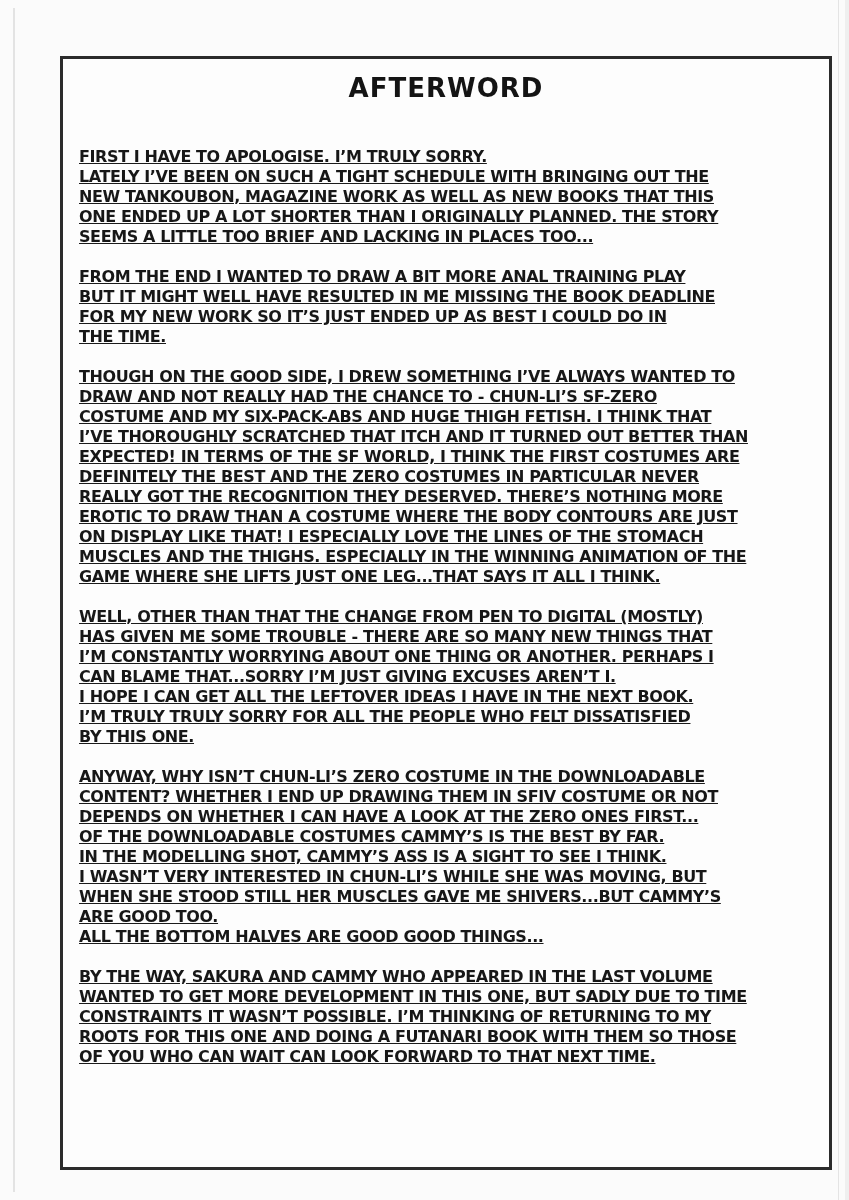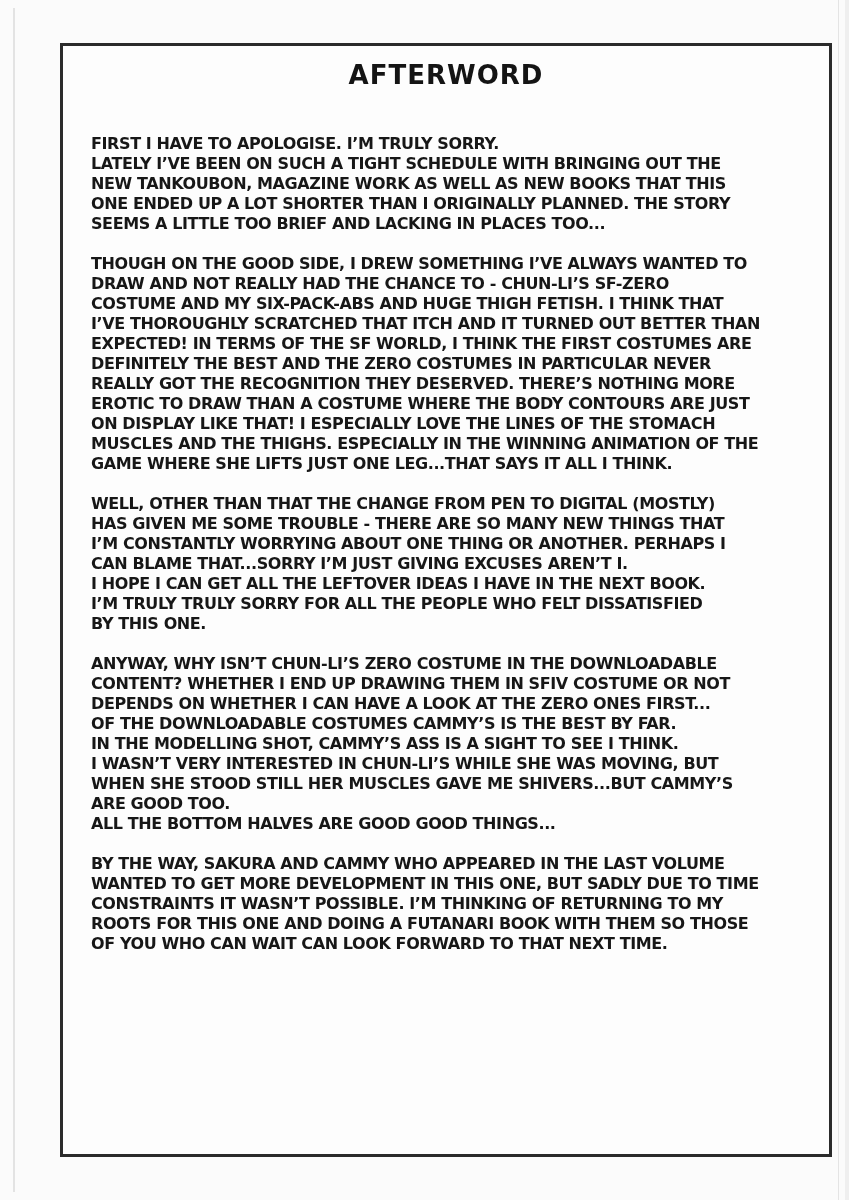--- a/index.html
+++ b/index.html
@@ -30,38 +30,39 @@
   }
   .artifact-edge {
     position: absolute;
     right: 0; top: 0;
     width: 4px; height: 1200px;
     background: #efefef;
   }
   
   .frame {
     position: absolute;
-    left: 60px; top: 43px;
+    left: 60px; top: 56px;
     box-sizing: border-box;
     width: 772px; height: 1114px;
     border: 3px solid #2b2b2b;
     background: #fdfdfd;
   }
   .title {
     margin: 12px 0 0 0;
     text-align: center;
     font-size: 26px;
     line-height: 34px;
     font-weight: 700;
     letter-spacing: 1px;
     color: #141414;
   }
   .content {
     margin-top: 42px;
-    padding: 0 15px 0 28px;
+    padding: 0 15px 0 16px;
+    text-decoration: underline;
   }
   .content p {
     margin: 0 0 20px 0;
     font-size: 16px;
     font-weight: 700;
     line-height: 20px;
     letter-spacing: -0.4px;
     white-space: pre;
     color: #171717;
   }
@@ -74,20 +75,24 @@
 <div class="artifact-edge"></div>
 
 <div class="frame">
   <h1 class="title">AFTERWORD</h1>
   <div class="content">
     <p>FIRST I HAVE TO APOLOGISE. I’M TRULY SORRY.
 LATELY I’VE BEEN ON SUCH A TIGHT SCHEDULE WITH BRINGING OUT THE
 NEW TANKOUBON, MAGAZINE WORK AS WELL AS NEW BOOKS THAT THIS
 ONE ENDED UP A LOT SHORTER THAN I ORIGINALLY PLANNED. THE STORY
 SEEMS A LITTLE TOO BRIEF AND LACKING IN PLACES TOO...</p>
+    <p>FROM THE END I WANTED TO DRAW A BIT MORE ANAL TRAINING PLAY
+BUT IT MIGHT WELL HAVE RESULTED IN ME MISSING THE BOOK DEADLINE
+FOR MY NEW WORK SO IT’S JUST ENDED UP AS BEST I COULD DO IN
+THE TIME.</p>
     <p>THOUGH ON THE GOOD SIDE, I DREW SOMETHING I’VE ALWAYS WANTED TO
 DRAW AND NOT REALLY HAD THE CHANCE TO - CHUN-LI’S SF-ZERO
 COSTUME AND MY SIX-PACK-ABS AND HUGE THIGH FETISH. I THINK THAT
 I’VE THOROUGHLY SCRATCHED THAT ITCH AND IT TURNED OUT BETTER THAN
 EXPECTED! IN TERMS OF THE SF WORLD, I THINK THE FIRST COSTUMES ARE
 DEFINITELY THE BEST AND THE ZERO COSTUMES IN PARTICULAR NEVER
 REALLY GOT THE RECOGNITION THEY DESERVED. THERE’S NOTHING MORE
 EROTIC TO DRAW THAN A COSTUME WHERE THE BODY CONTOURS ARE JUST
 ON DISPLAY LIKE THAT! I ESPECIALLY LOVE THE LINES OF THE STOMACH
 MUSCLES AND THE THIGHS. ESPECIALLY IN THE WINNING ANIMATION OF THE

